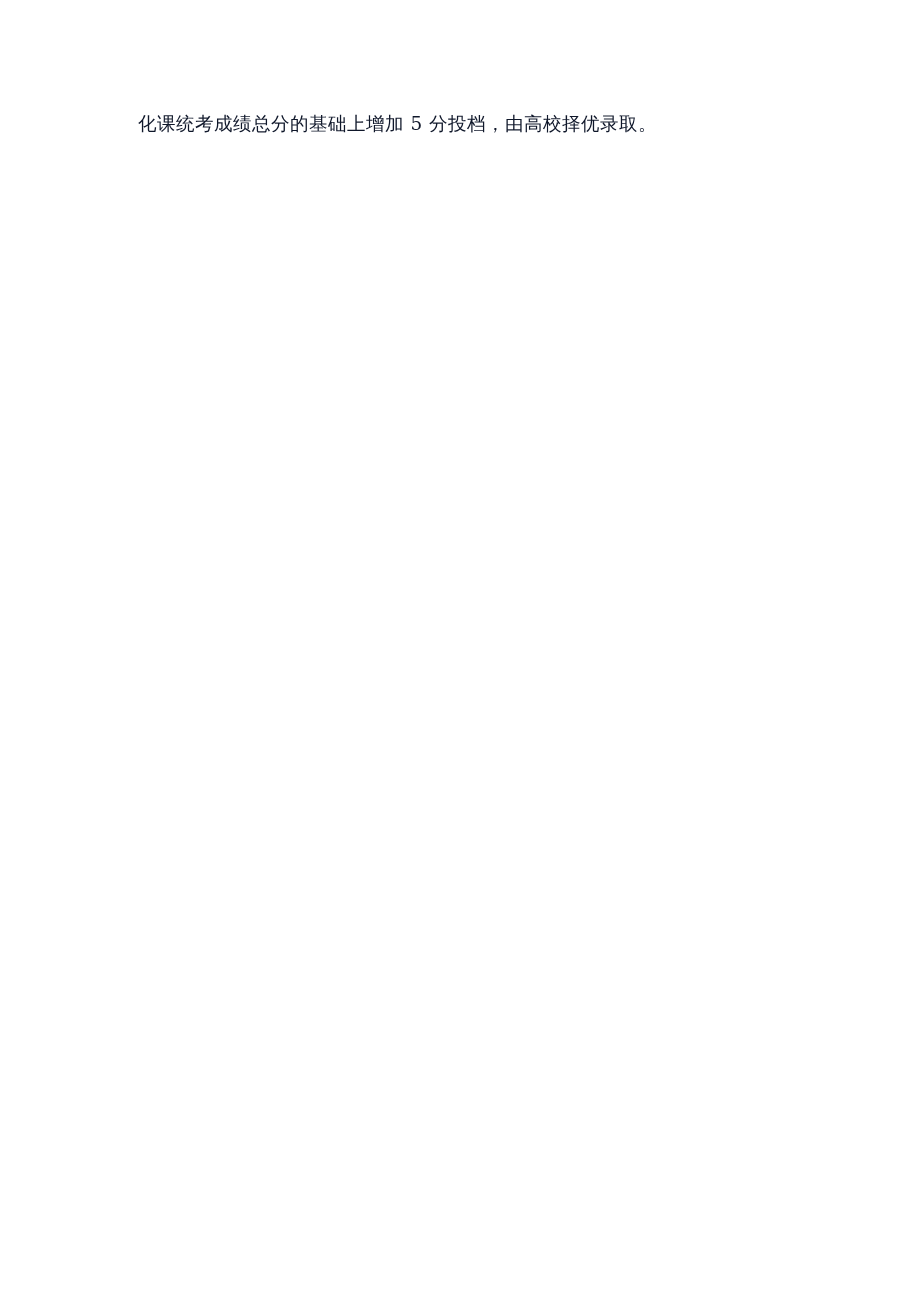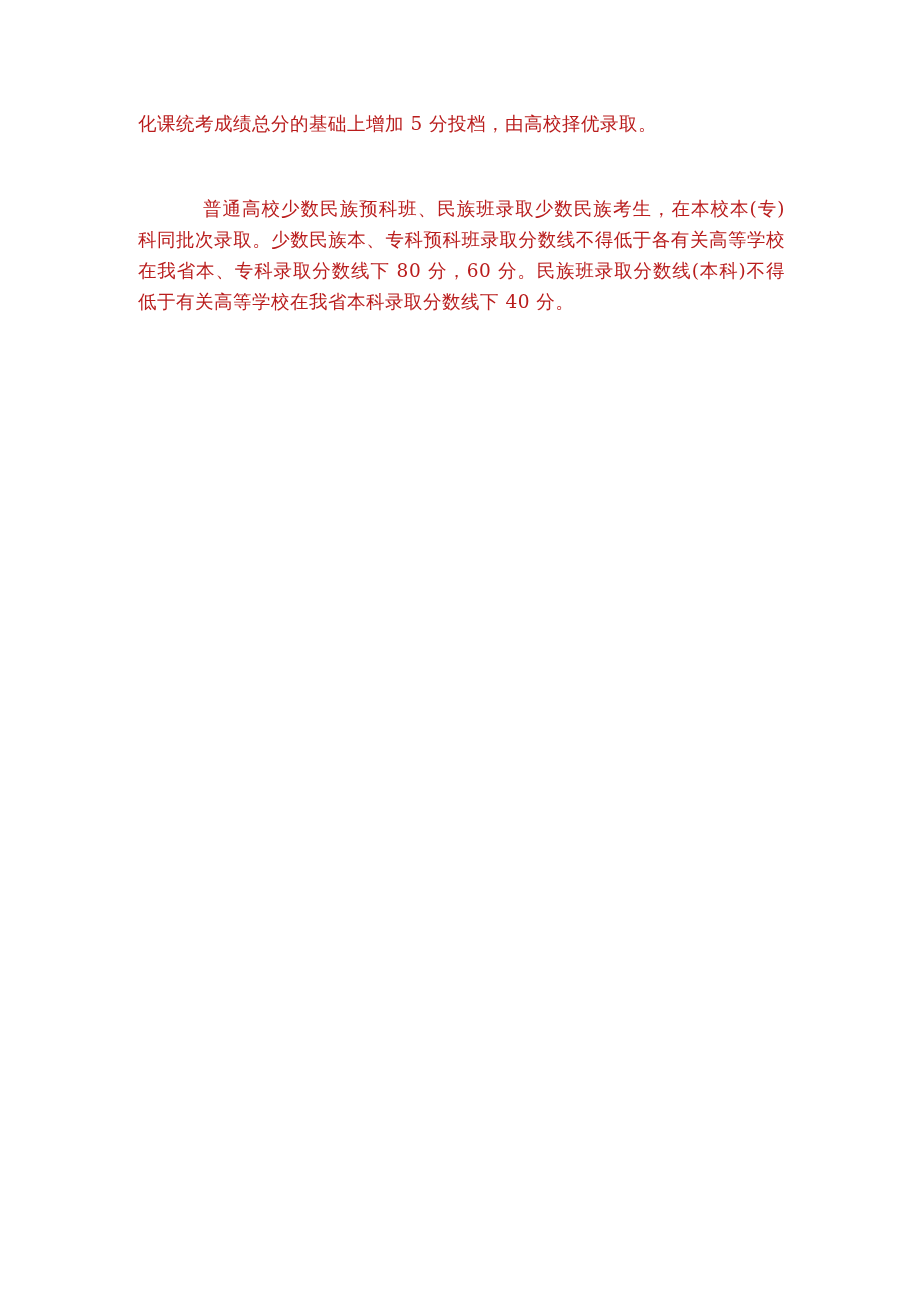--- a/index.html
+++ b/index.html
@@ -18,32 +18,31 @@
   .content {
     position: absolute;
     left: 138px;
     top: 108px;
     width: 647px;
   }
   .para {
     margin: 0;
     font-size: 18.5px;
     line-height: 31px;
-    color: #b91c1c;
+    color: #0f172a;
     text-align: justify;
     letter-spacing: 0.5px;
   }
   .para.spaced {
     margin-top: 54px;
   }
   .para.indented {
     text-indent: 65px;
   }
 </style>
 </head>
 <body>
 
 <div class="page">
   <div class="content">
     <p class="para">化课统考成绩总分的基础上增加 5 分投档，由高校择优录取。</p>
-    <p class="para spaced indented">普通高校少数民族预科班、民族班录取少数民族考生，在本校本(专)科同批次录取。少数民族本、专科预科班录取分数线不得低于各有关高等学校在我省本、专科录取分数线下 80 分，60 分。民族班录取分数线(本科)不得低于有关高等学校在我省本科录取分数线下 40 分。</p>
   </div>
 </div>
 
 </body></html>

